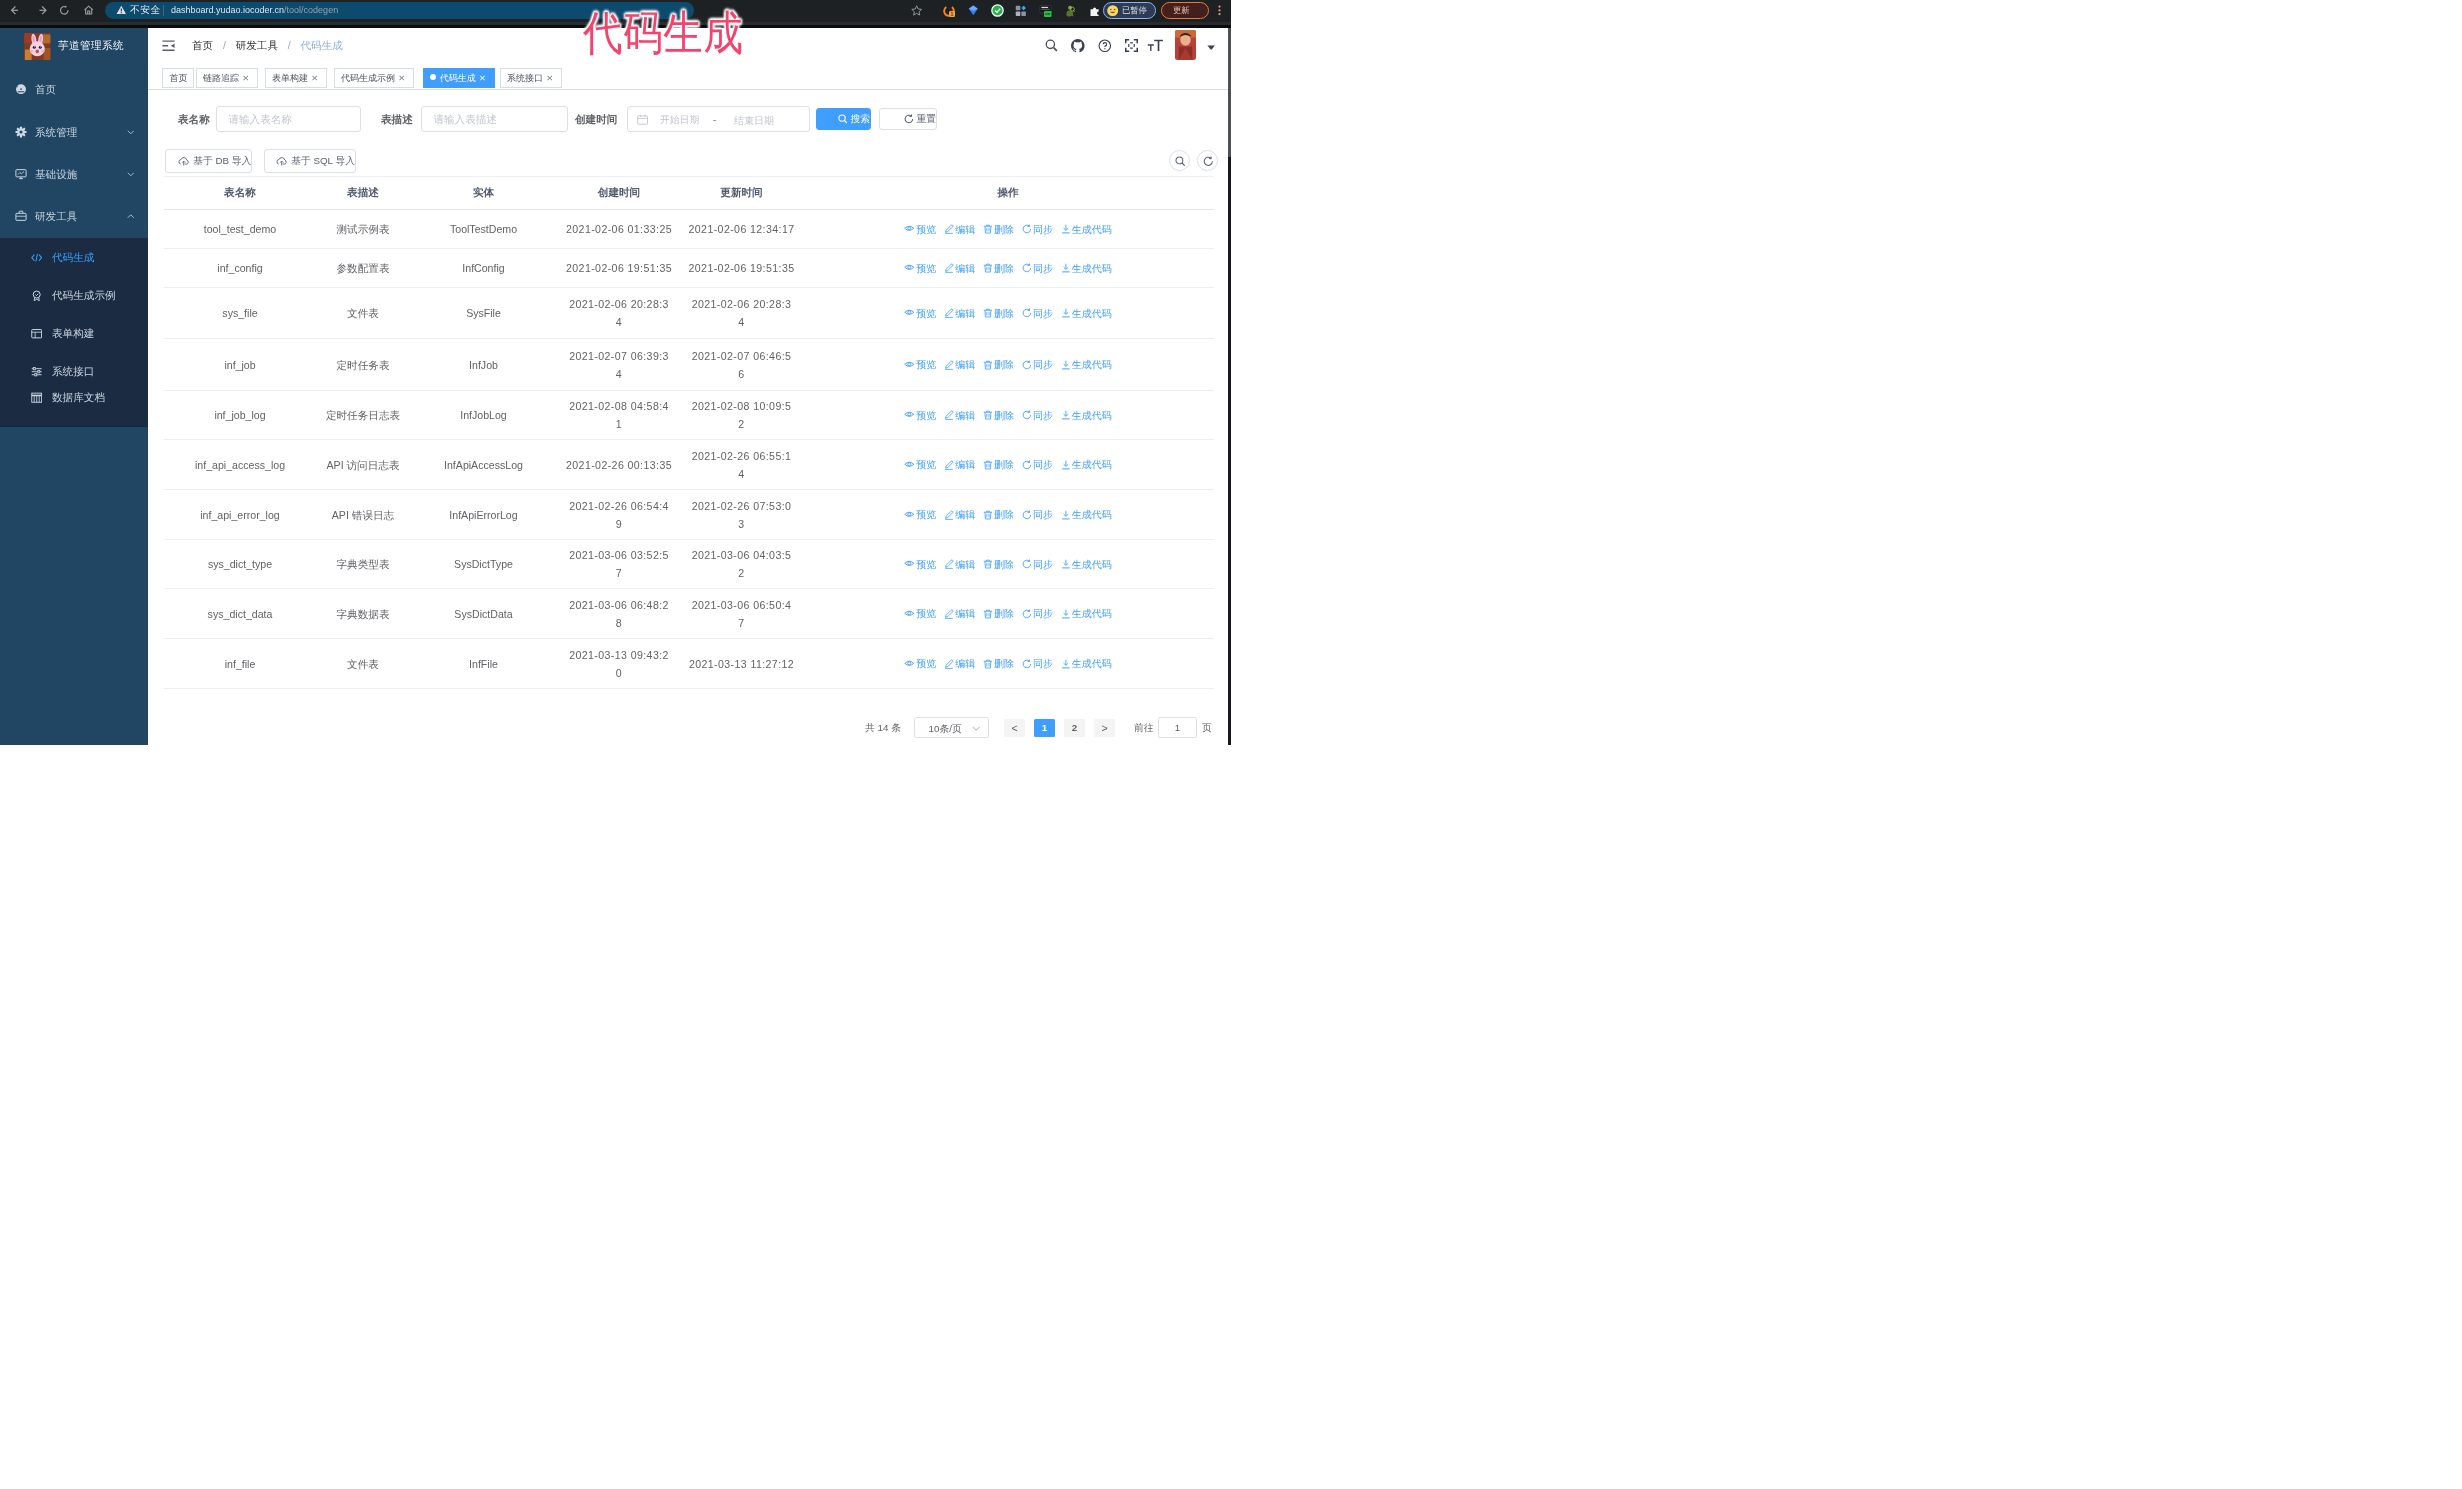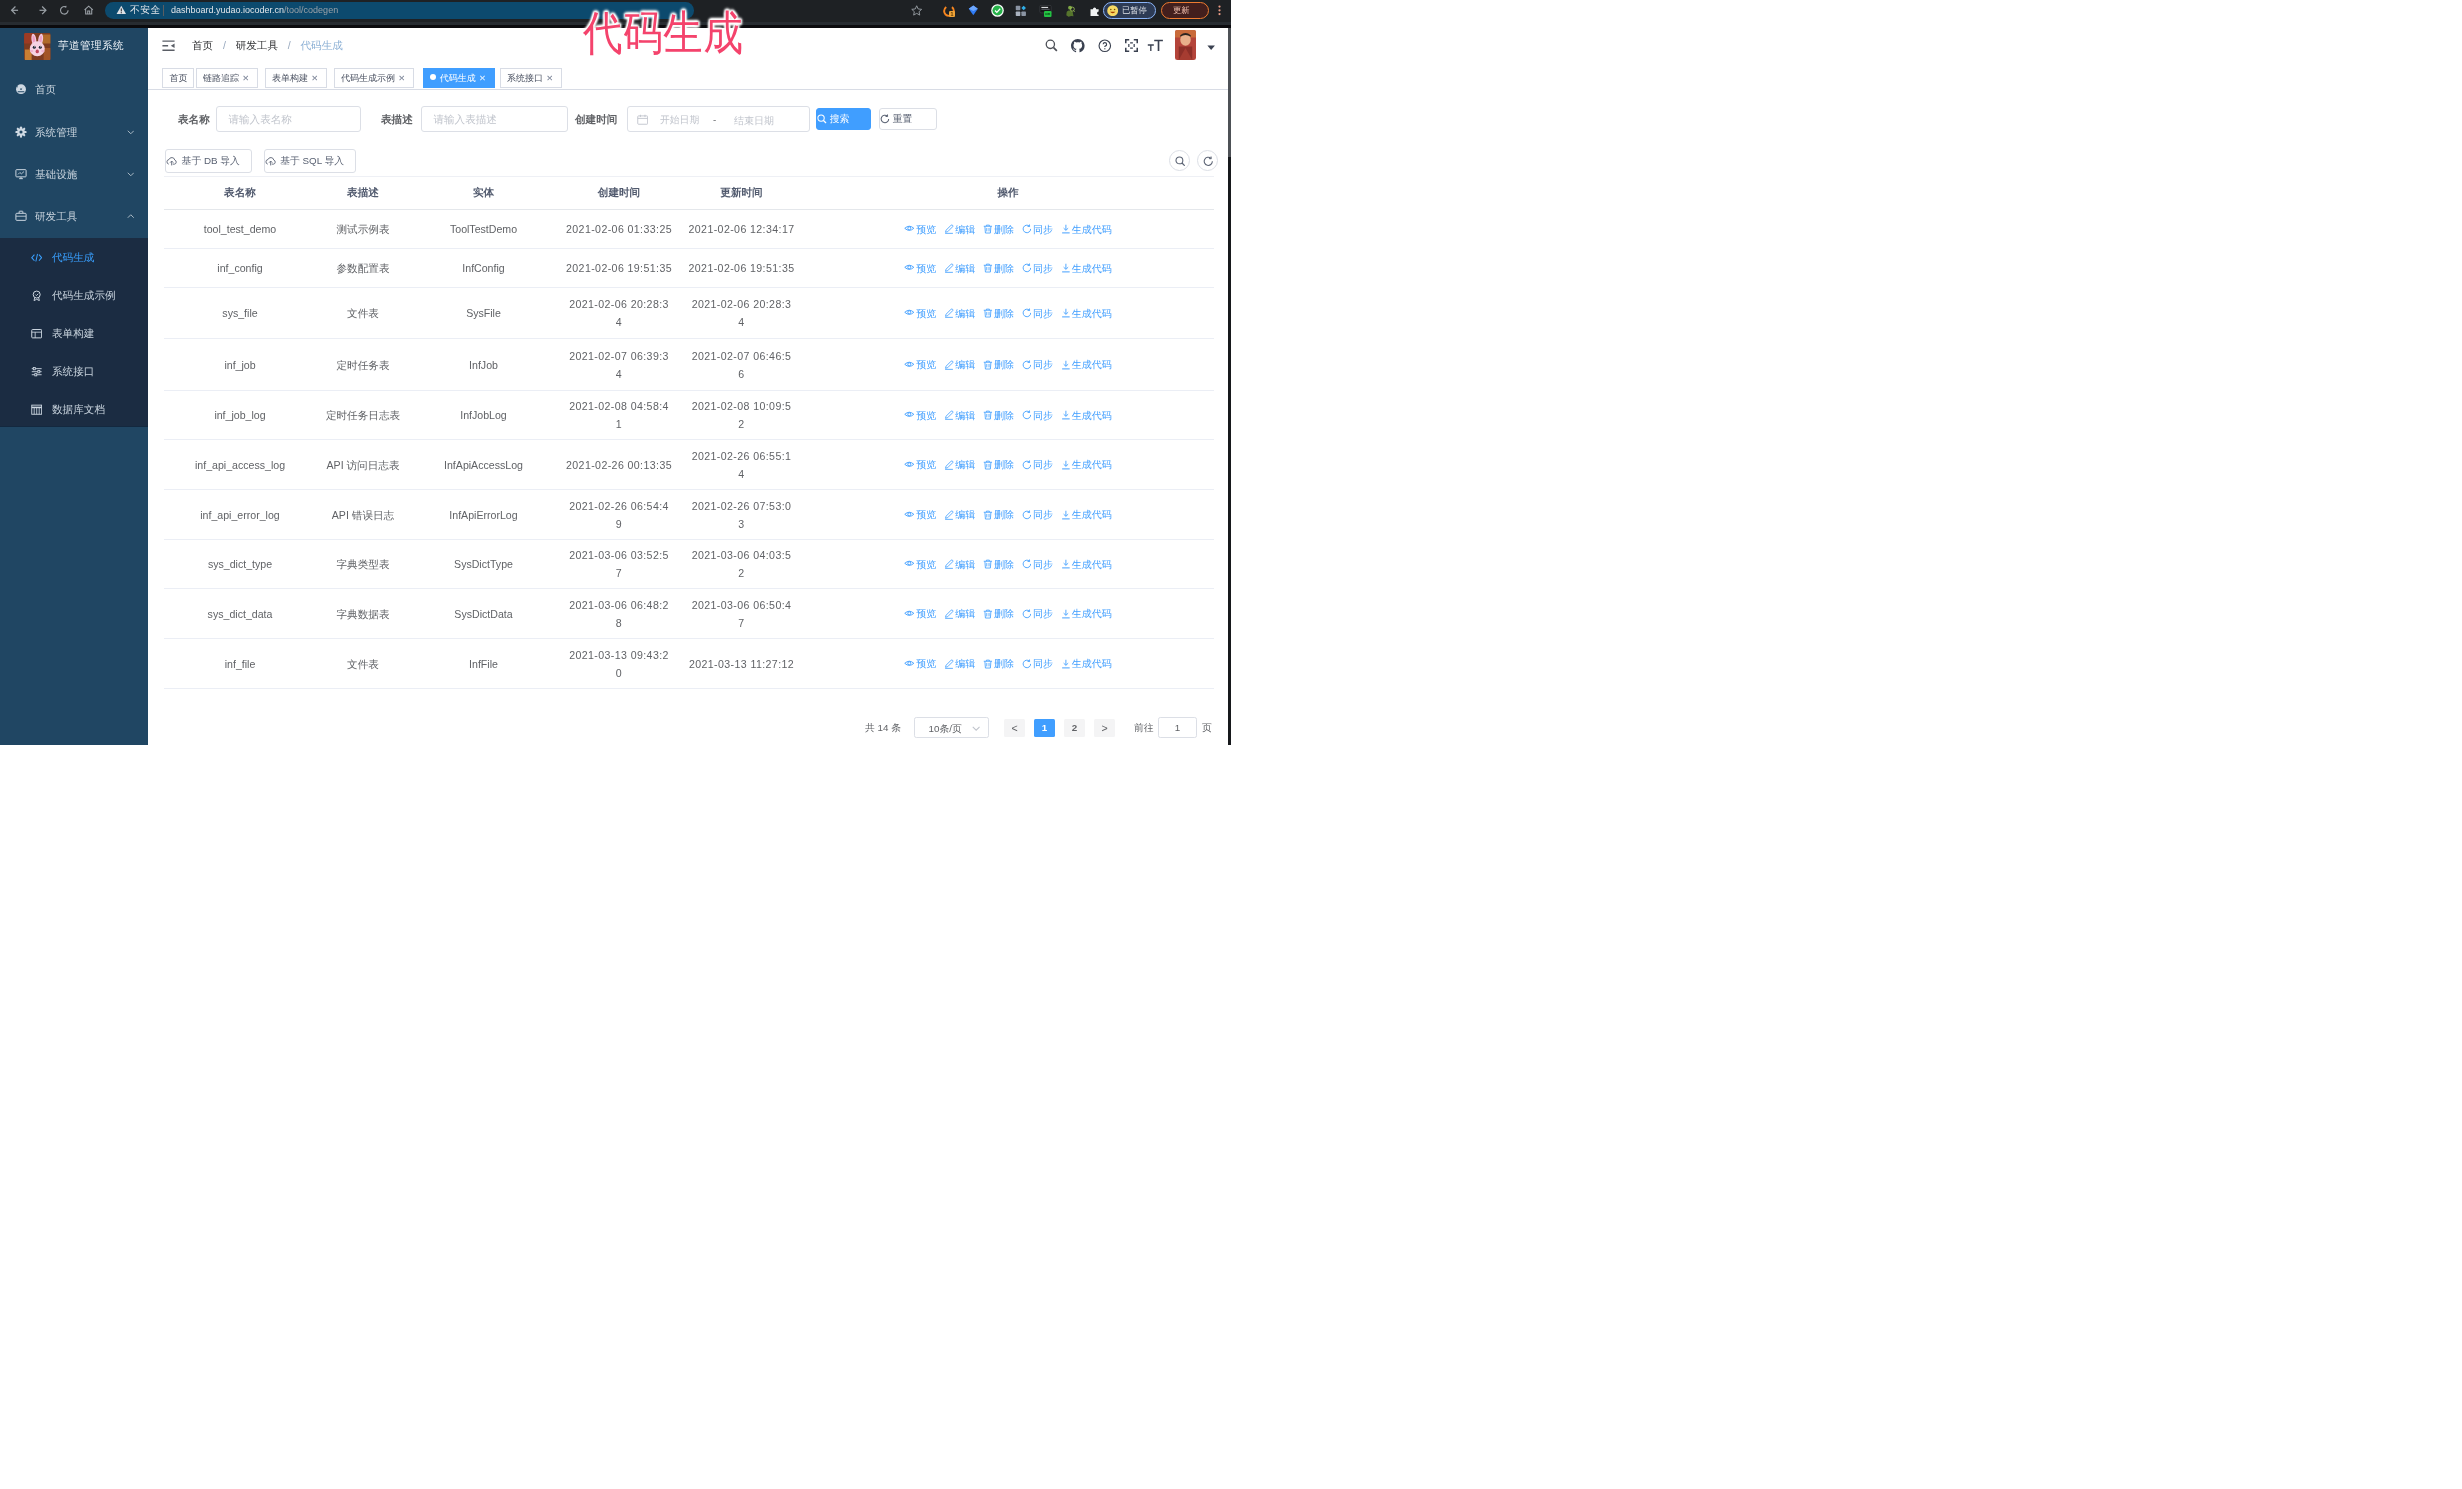--- a/index.html
+++ b/index.html
@@ -42,21 +42,21 @@
 .tag{position:absolute;top:3px;height:19.7px;line-height:18px;border:0.8px solid #d8dce5;background:#fff;color:#495060;font-size:9px;padding:0 6px;white-space:nowrap}
 .tag .x{display:inline-block;width:10.6px;text-align:center;font-size:8.3px;color:#7d8699;margin-left:1.5px}
 .tag.on{background:#409eff;border-color:#409eff;color:#fff}
 .tag.on .x{color:#e8f3ff}
 .tag.on .dot{display:inline-block;width:6px;height:6px;border-radius:50%;background:#fff;margin-right:3.8px;position:relative;top:-0.8px}
 
 #content{position:absolute;left:148px;top:90px;width:1083px;height:655px;background:#fff}
 .flabel{position:absolute;top:16px;height:26px;line-height:26px;font-size:10.6px;font-weight:bold;color:#606266}
 .finput{position:absolute;top:16px;height:26px;border:0.8px solid #dcdfe6;border-radius:3px;background:#fff;font-size:10.6px;color:#c0c4cc}
 .finput .ph{position:absolute;left:11.4px;top:6px}
-.btn{position:absolute;border-radius:3px;font-size:9.8px;text-align:left;border:0.8px solid #dcdfe6;background:#fff;color:#5a6273}
+.btn{position:absolute;border-radius:3px;font-size:9.8px;text-align:right;border:0.8px solid #dcdfe6;background:#fff;color:#5a6273}
 .btn.blue{background:#409eff;border-color:#409eff;color:#fff}
 .circ{position:absolute;width:21px;height:21px;border:0.8px solid #dcdfe6;border-radius:50%;background:#fff}
 
 #tbl{position:absolute;left:16px;top:86px;width:1050px;border-collapse:collapse;table-layout:fixed;border-top:0.8px solid #eef0f5}
 #tbl th{font-size:10.6px;font-weight:bold;color:#515a6e;border-bottom:0.8px solid #e4e7eb;padding:0}
 #tbl td{font-size:10.6px;color:#606266;text-align:center;border-bottom:0.8px solid #ebeef5;padding:0;line-height:18px}
 #tbl td:nth-child(4),#tbl td:nth-child(5){letter-spacing:0.4px}
 #tbl td.ops{padding-left:0}
 #tbl .ops{white-space:nowrap}
 .lnk{color:#409eff;font-size:10px;margin:0 3.8px;white-space:nowrap}
@@ -258,21 +258,21 @@
       </div>
 <div class="si" style="top:114px">
         <svg class="ic" width="11.4" height="11.4" viewBox="0 0 15 15">
           <path d="M1 3.5 H14 M1 7.5 H14 M1 11.5 H14" stroke="#cfd9e3" stroke-width="1.2"></path>
           <rect x="3" y="2" width="2.6" height="3" fill="#1d3049" stroke="#cfd9e3" stroke-width="1.1"></rect>
           <rect x="9" y="6" width="2.6" height="3" fill="#1d3049" stroke="#cfd9e3" stroke-width="1.1"></rect>
           <rect x="5" y="10" width="2.6" height="3" fill="#1d3049" stroke="#cfd9e3" stroke-width="1.1"></rect>
         </svg>
         <span class="tx">系统接口</span>
       </div>
-<div class="si" style="top:152px">
+<div class="si" style="top:140px">
         <svg class="ic" width="11.4" height="11.4" viewBox="0 0 15 15">
           <rect x="1" y="1.5" width="13" height="12" fill="none" stroke="#cfd9e3" stroke-width="1.2"></rect>
           <path d="M1 4.5 H14" stroke="#cfd9e3" stroke-width="2"></path>
           <path d="M4.2 4.5 V13.5 M7.5 4.5 V13.5 M10.8 4.5 V13.5" stroke="#cfd9e3" stroke-width="1.1"></path>
         </svg>
         <span class="tx">数据库文档</span>
       </div>
 </div>
 </div>
 <div id="nav">

